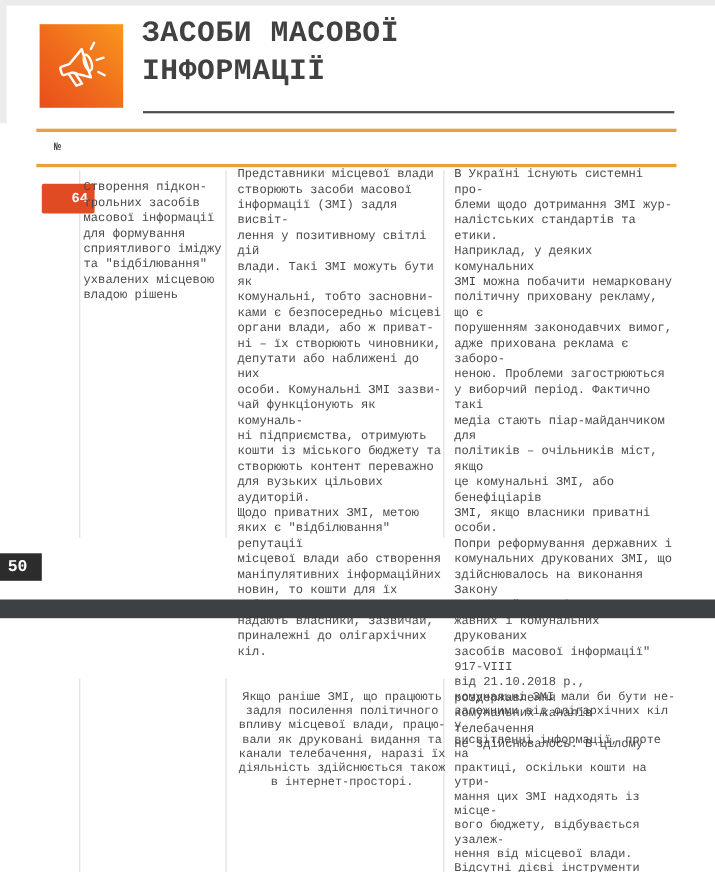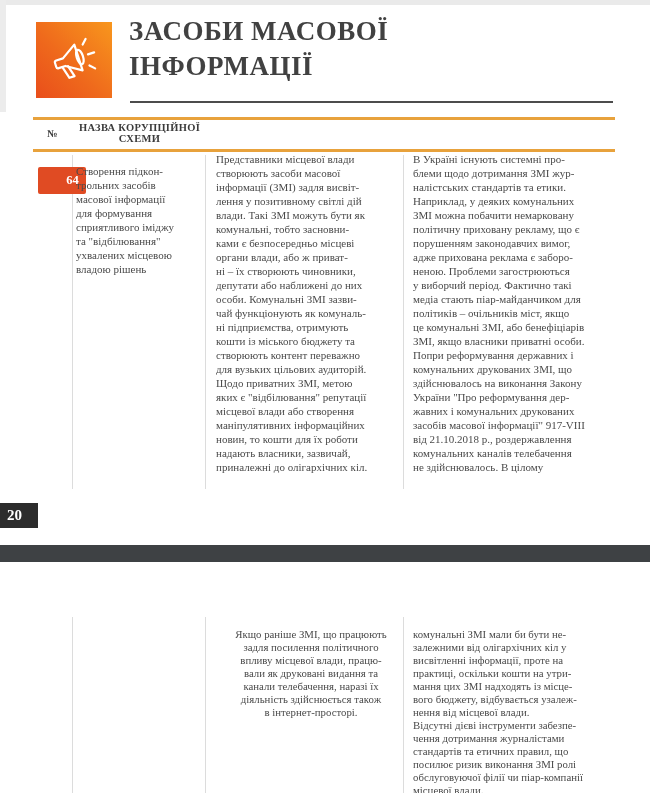--- a/index.html
+++ b/index.html
@@ -1,18 +1,18 @@
 <!DOCTYPE html>
 <html><head>
 <meta charset="utf-8">
 <style>
   html,body{margin:0;padding:0;background:#fff;}
   #screen{
     position:relative;width:650px;height:793px;overflow:hidden;background:#fff;
-    font-family:Liberation Serif, serif;color:#4a4a4a;
+    font-family:Liberation Mono, monospace;color:#4a4a4a;
   }
   .abs{position:absolute;}
   .pre{white-space:pre-line;}
   
   .edge-top{left:0;top:0;width:650px;height:5px;background:#eaeaea;}
   .edge-left{left:0;top:0;width:6px;height:112px;background:#ececec;}
   
   .icon-box{left:36px;top:22px;width:76px;height:76px;
     background:linear-gradient(225deg,#F8971D 0%,#EF6A1C 55%,#E94E1B 100%);
     display:flex;align-items:center;justify-content:center;}
@@ -68,22 +68,20 @@
       </g>
     </svg>
   </div>
   <h1 class="abs title pre">ЗАСОБИ МАСОВОЇ
 ІНФОРМАЦІЇ</h1>
   <div class="abs title-rule"></div>
 
   <div class="abs hline t"></div>
   <div class="abs hline b"></div>
   <div class="abs th th-num">№</div>
-  <div class="abs th th-name pre">НАЗВА КОРУПЦІЙНОЇ
-СХЕМИ</div>
 
   <div class="abs vdiv p1 d1"></div>
   <div class="abs vdiv p1 d2"></div>
   <div class="abs vdiv p1 d3"></div>
 
   <div class="abs badge">64</div>
   <div class="abs cell c1 pre">Створення підкон-
 трольних засобів
 масової інформації
 для формування
@@ -131,21 +129,21 @@
 Попри реформування державних і
 комунальних друкованих ЗМІ, що
 здійснювалось на виконання Закону
 України "Про реформування дер-
 жавних і комунальних друкованих
 засобів масової інформації" 917-VIII
 від 21.10.2018 р., роздержавлення
 комунальних каналів телебачення
 не здійснювалось. В цілому</div>
 
-  <div class="abs page-badge">20</div>
+  <div class="abs page-badge">50</div>
 
   <div class="abs sep-bar"></div>
 
   <div class="abs vdiv p2 d1"></div>
   <div class="abs vdiv p2 d2"></div>
   <div class="abs vdiv p2 d3"></div>
 
   <div class="abs cell p2 c2b pre">Якщо раніше ЗМІ, що працюють
 задля посилення політичного
 впливу місцевої влади, працю-

